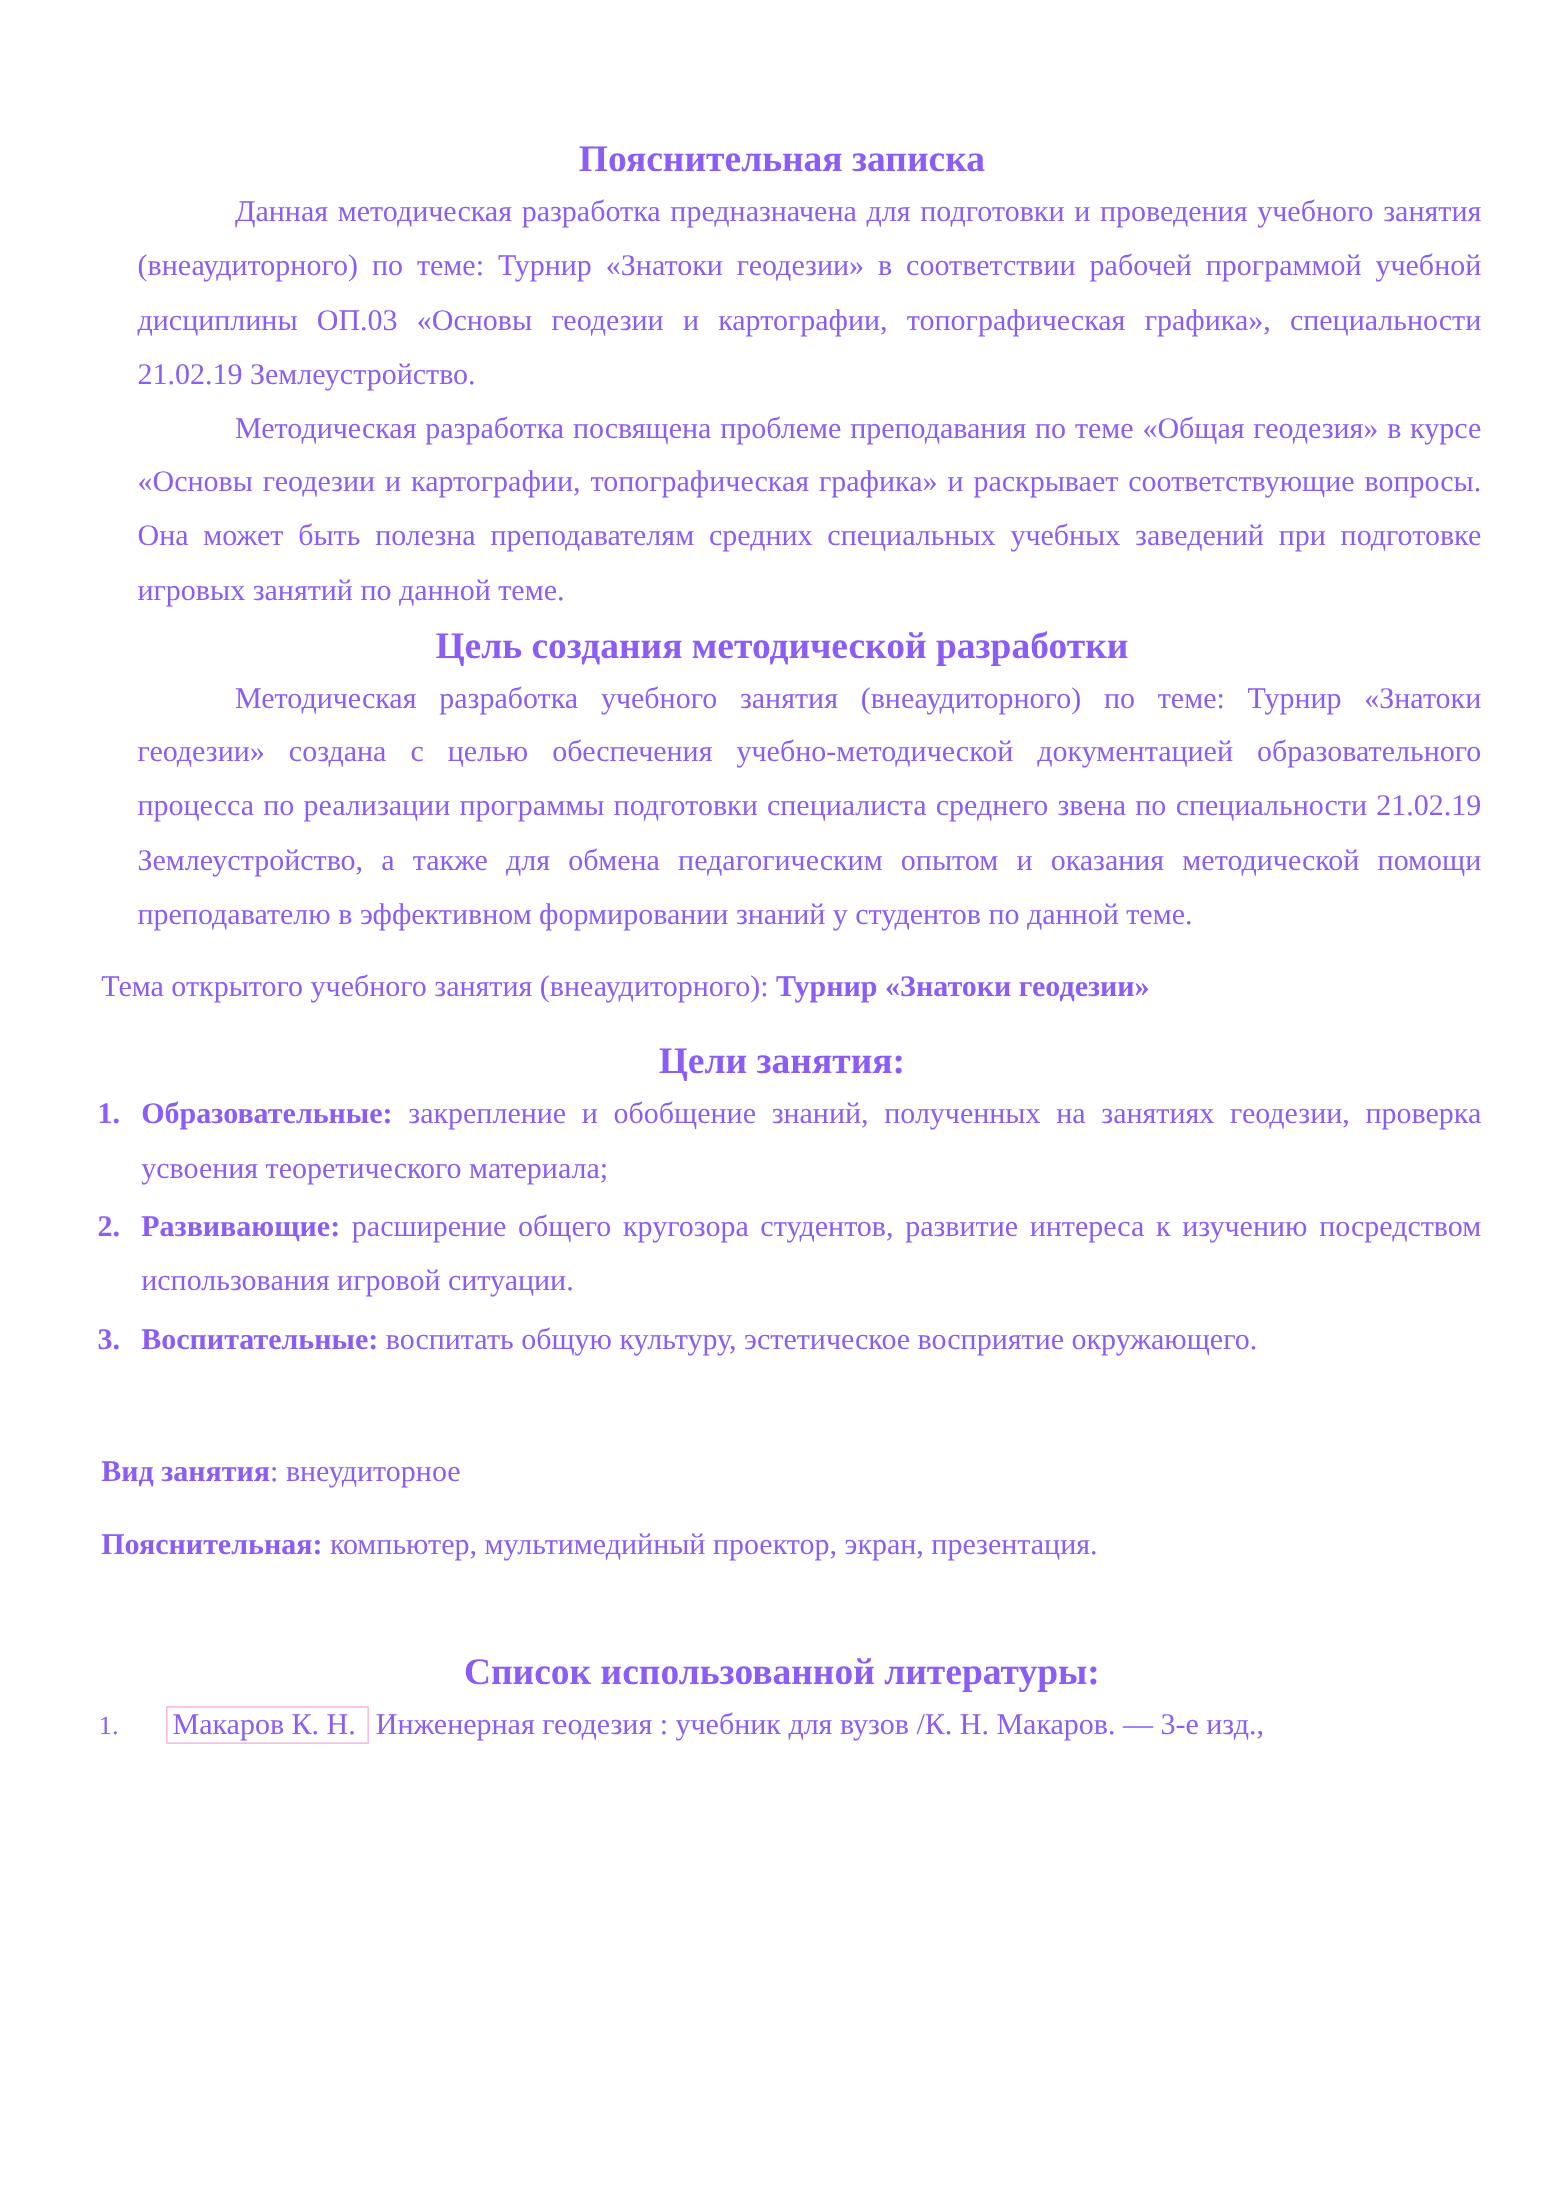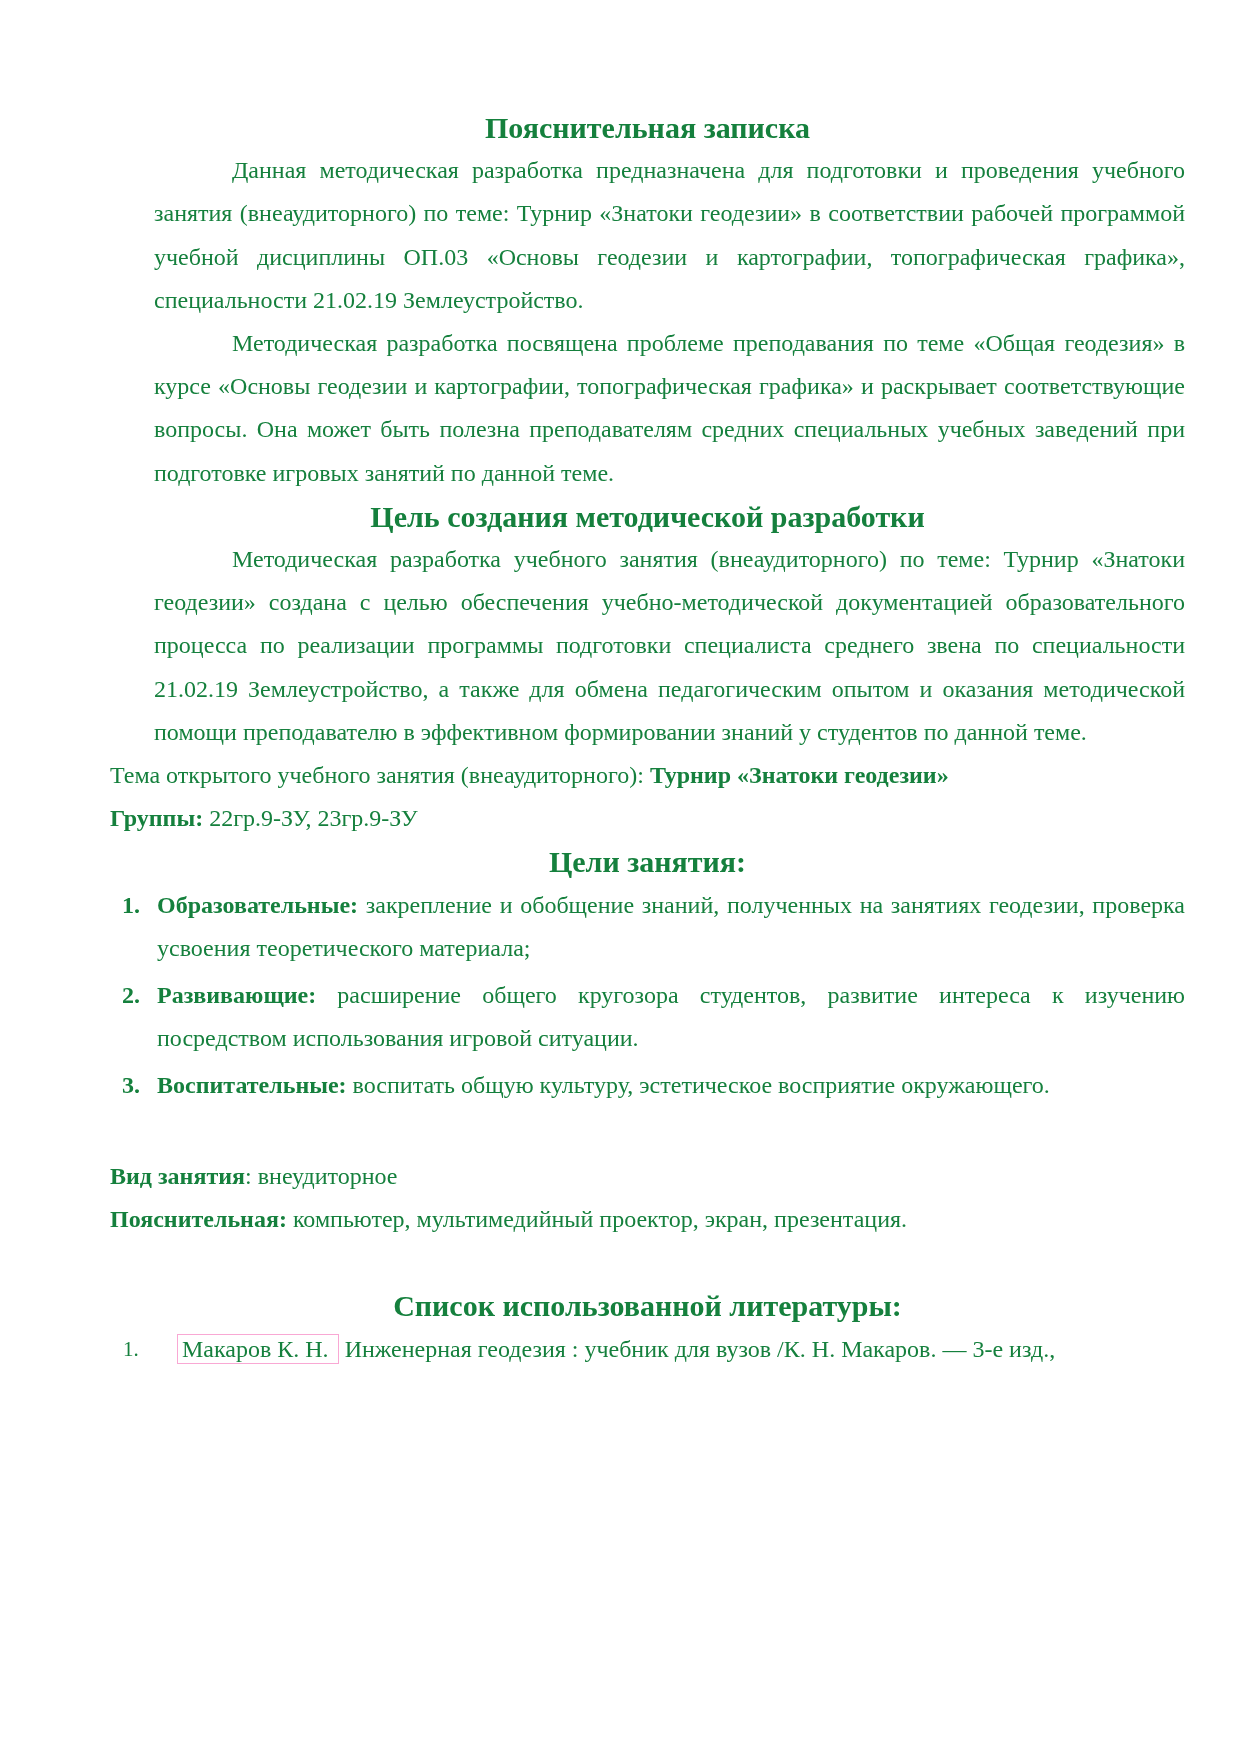--- a/index.html
+++ b/index.html
@@ -2,39 +2,39 @@
 <html><head>
 <meta charset="utf-8">
 <style>
   html,body{margin:0;padding:0;background:#ffffff;}
   .page{
     position:relative;
     width:1241px;
     height:1755px;
     background:#ffffff;
     box-sizing:border-box;
-    padding:106px 56px 0 110px;
+    padding:106px 56px 0 66px;
     font-family:"Liberation Serif","DejaVu Serif",serif;
     font-size:24px;
     line-height:43.2px;
-    color:#15803d;
+    color:#8b5cf6;
   }
   .heading{
     font-weight:bold;
     text-align:center;
     font-size:30px;
     line-height:43.2px;
     margin:0;
   }
   .para{
     margin:0;
     text-align:justify;
   }
   .para.indent{ text-indent:78px;margin-left:44px; }
-  .line{ margin:0; text-align:left; }
+  .line{ margin:15px; text-align:left; }
   b{ font-weight:bold; }
   .goal{
     display:flex;
     margin:0 0 4px 0;
   }
   .goal-num{
     flex:0 0 47px;
     box-sizing:border-box;
     padding-left:12px;
     font-weight:bold;
@@ -74,21 +74,20 @@
 
   <p class="para indent">Методическая разработка посвящена проблеме преподавания по теме «Общая геодезия» в курсе «Основы геодезии и картографии, топографическая графика» и раскрывает соответствующие вопросы. Она может быть полезна преподавателям средних специальных учебных заведений при подготовке игровых занятий по данной теме.</p>
 
   <div class="heading">Цель создания методической разработки</div>
 
   <p class="para indent">Методическая разработка учебного занятия (внеаудиторного) по теме: Турнир «Знатоки геодезии»  создана с целью обеспечения учебно-методической документацией образовательного процесса по реализации программы подготовки специалиста среднего звена по специальности  21.02.19 Землеустройство, а также для обмена педагогическим опытом и оказания методической помощи преподавателю в эффективном формировании знаний у студентов по данной теме.</p>
 
   <p class="line"><span>Тема открытого учебного занятия (внеаудиторного): </span><b>Турнир «Знатоки геодезии»</b></p>
 
 
-  <p class="line"><b>Группы:</b><span> 22гр.9-ЗУ, 23гр.9-ЗУ</span></p>
 
   <div class="heading">Цели занятия:</div>
 
   <div>
     <div class="goal">
       <span class="goal-num">1.</span>
       <div class="goal-body"><b>Образовательные:</b><span> закрепление  и обобщение знаний, полученных на занятиях геодезии, проверка усвоения теоретического материала;</span></div>
     </div>
     <div class="goal">
       <span class="goal-num">2.</span>

